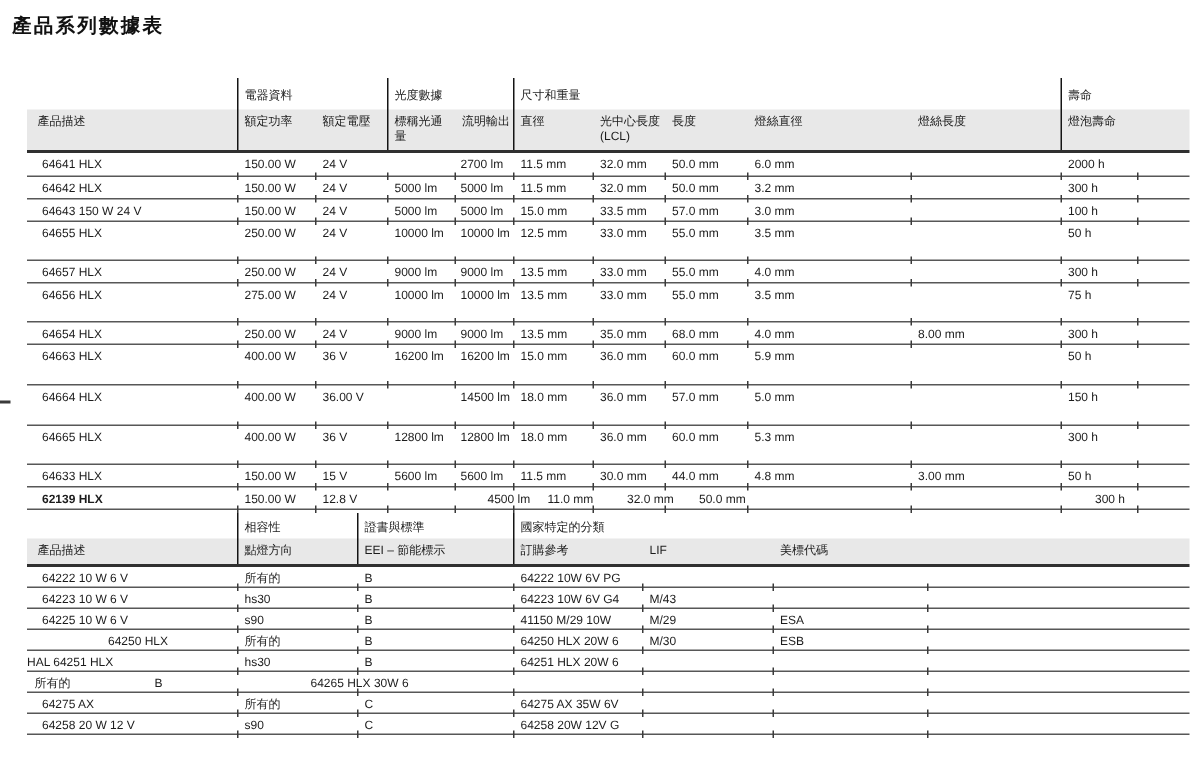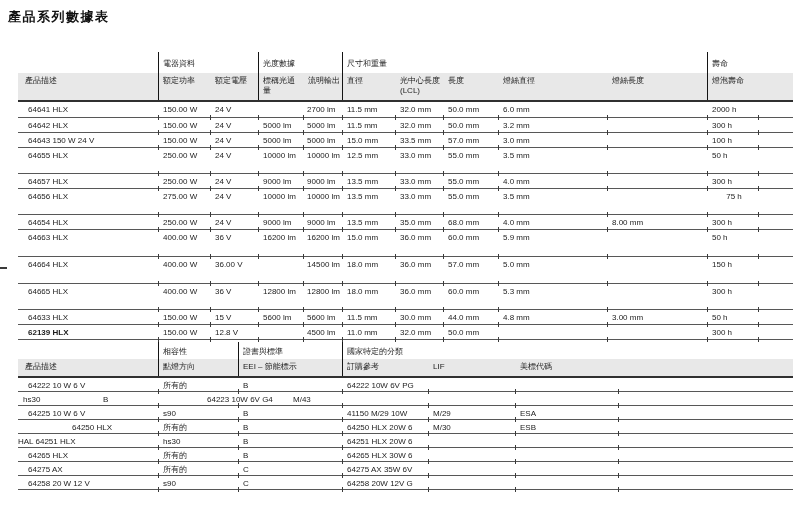--- a/index.html
+++ b/index.html
@@ -188,21 +188,21 @@
         <div class="cell" style="width: 140px; padding-left: 10px;">64656 HLX</div>
         <div class="cell" style="width: 52px; padding-left: 5px;">275.00 W</div>
         <div class="cell" style="width: 48px; padding-left: 5px;">24 V</div>
         <div class="cell" style="width: 45px; padding-left: 5px;">10000 lm</div>
         <div class="cell" style="width: 39px; padding-left: 4px;">10000 lm</div>
         <div class="cell" style="width: 53px; padding-left: 5px;">13.5 mm</div>
         <div class="cell" style="width: 48px; padding-left: 5px;">33.0 mm</div>
         <div class="cell" style="width: 55px; padding-left: 5px;">55.0 mm</div>
         <div class="cell" style="width: 109px; padding-left: 5px;">3.5 mm</div>
         <div class="cell" style="width: 100px; padding-left: 5px;"></div>
-        <div class="cell" style="width: 51px; padding-left: 5px; text-align: center;">75 h</div>
+        <div class="cell" style="width: 51px; padding-left: 5px;">75 h</div>
         <div class="cell filler"></div>
         <div class="tick" style="left: 140px;"></div>
         <div class="tick" style="left: 192px;"></div>
         <div class="tick" style="left: 240px;"></div>
         <div class="tick" style="left: 285px;"></div>
         <div class="tick" style="left: 324px;"></div>
         <div class="tick" style="left: 377px;"></div>
         <div class="tick" style="left: 425px;"></div>
         <div class="tick" style="left: 480px;"></div>
         <div class="tick" style="left: 589px;"></div>
@@ -332,21 +332,21 @@
         <div class="tick" style="left: 480px;"></div>
         <div class="tick" style="left: 589px;"></div>
         <div class="tick" style="left: 689px;"></div>
         <div class="tick" style="left: 740px;"></div>
       </div>
       <div class="trow" style="min-height: 15px;">
         <div class="cell" style="width: 140px; padding-left: 10px; font-weight: bold;">62139 HLX</div>
         <div class="cell" style="width: 52px; padding-left: 5px;">150.00 W</div>
         <div class="cell" style="width: 48px; padding-left: 5px;">12.8 V</div>
         <div class="cell" style="width: 45px; padding-left: 5px;"></div>
-        <div class="cell" style="width: 39px; padding-left: 4px;">4500 lm</div>
+        <div class="cell" style="width: 39px; padding-left: 4px; margin-left: 18px;">4500 lm</div>
         <div class="cell" style="width: 53px; padding-left: 5px;">11.0 mm</div>
         <div class="cell" style="width: 48px; padding-left: 5px;">32.0 mm</div>
         <div class="cell" style="width: 55px; padding-left: 5px;">50.0 mm</div>
         <div class="cell" style="width: 109px; padding-left: 5px;"></div>
         <div class="cell" style="width: 100px; padding-left: 5px;"></div>
         <div class="cell" style="width: 51px; padding-left: 5px;">300 h</div>
         <div class="cell filler"></div>
         <div class="tick" style="left: 140px;"></div>
         <div class="tick" style="left: 192px;"></div>
         <div class="tick" style="left: 240px;"></div>
@@ -389,20 +389,21 @@
         <div class="cell" style="width: 103px; padding-left: 5px;"></div>
         <div class="cell filler"></div>
         <div class="tick" style="left: 140px;"></div>
         <div class="tick" style="left: 220px;"></div>
         <div class="tick" style="left: 324px;"></div>
         <div class="tick" style="left: 410px;"></div>
         <div class="tick" style="left: 497px;"></div>
         <div class="tick" style="left: 600px;"></div>
       </div>
       <div class="trow" style="min-height: 14px;">
+        <div class="cell" style="width: 140px; padding-left: 10px;">64223 10 W 6 V</div>
         <div class="cell" style="width: 80px; padding-left: 5px;">hs30</div>
         <div class="cell" style="width: 104px; padding-left: 5px;">B</div>
         <div class="cell" style="width: 86px; padding-left: 5px;">64223 10W 6V G4</div>
         <div class="cell" style="width: 87px; padding-left: 5px;">M/43</div>
         <div class="cell" style="width: 103px; padding-left: 5px;"></div>
         <div class="cell filler"></div>
         <div class="tick" style="left: 140px;"></div>
         <div class="tick" style="left: 220px;"></div>
         <div class="tick" style="left: 324px;"></div>
         <div class="tick" style="left: 410px;"></div>
@@ -448,21 +449,20 @@
         <div class="cell" style="width: 103px; padding-left: 5px;"></div>
         <div class="cell filler"></div>
         <div class="tick" style="left: 140px;"></div>
         <div class="tick" style="left: 220px;"></div>
         <div class="tick" style="left: 324px;"></div>
         <div class="tick" style="left: 410px;"></div>
         <div class="tick" style="left: 497px;"></div>
         <div class="tick" style="left: 600px;"></div>
       </div>
       <div class="trow" style="min-height: 14px;">
-        <div class="cell" style="width: 140px; padding-left: 10px;">64265 HLX</div>
         <div class="cell" style="width: 80px; padding-left: 5px;">所有的</div>
         <div class="cell" style="width: 104px; padding-left: 5px;">B</div>
         <div class="cell" style="width: 86px; padding-left: 5px;">64265 HLX 30W 6</div>
         <div class="cell" style="width: 87px; padding-left: 5px;"></div>
         <div class="cell" style="width: 103px; padding-left: 5px;"></div>
         <div class="cell filler"></div>
         <div class="tick" style="left: 140px;"></div>
         <div class="tick" style="left: 220px;"></div>
         <div class="tick" style="left: 324px;"></div>
         <div class="tick" style="left: 410px;"></div>

